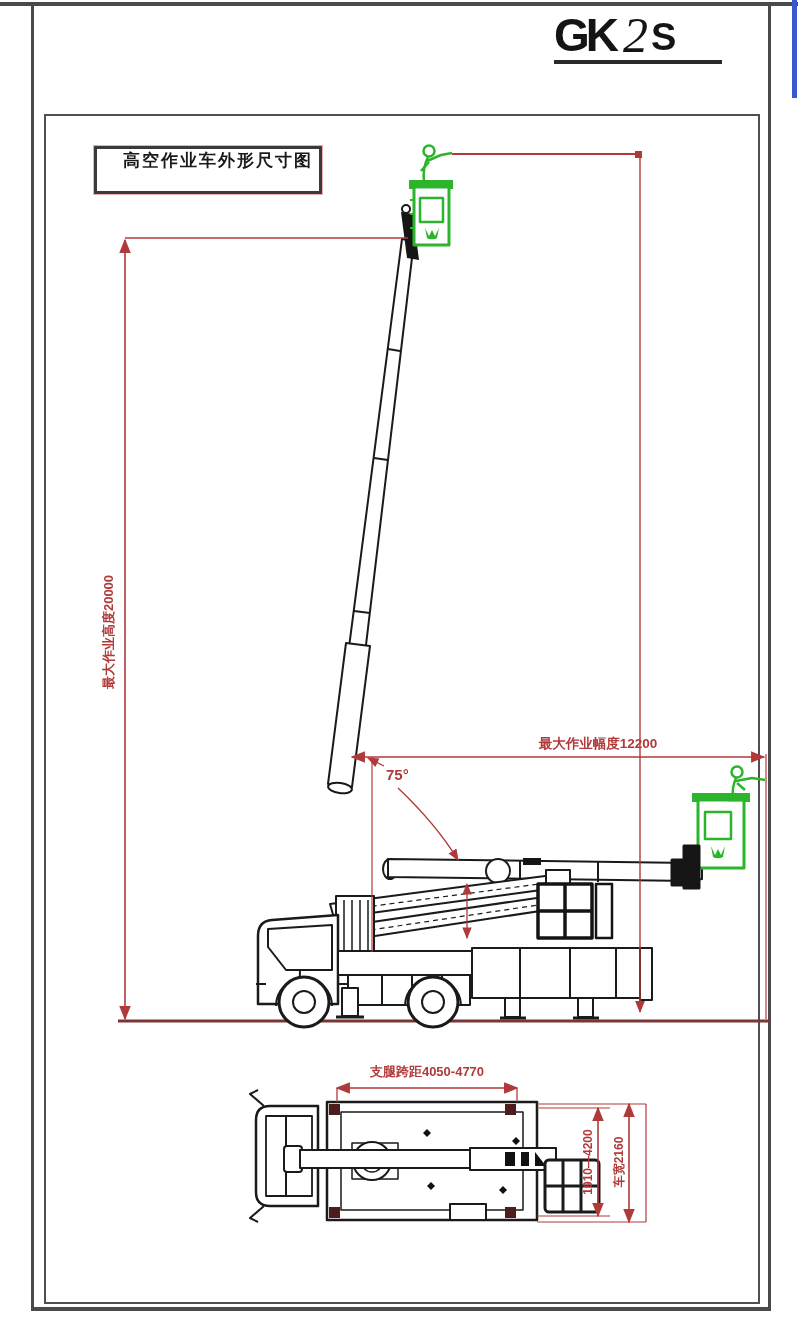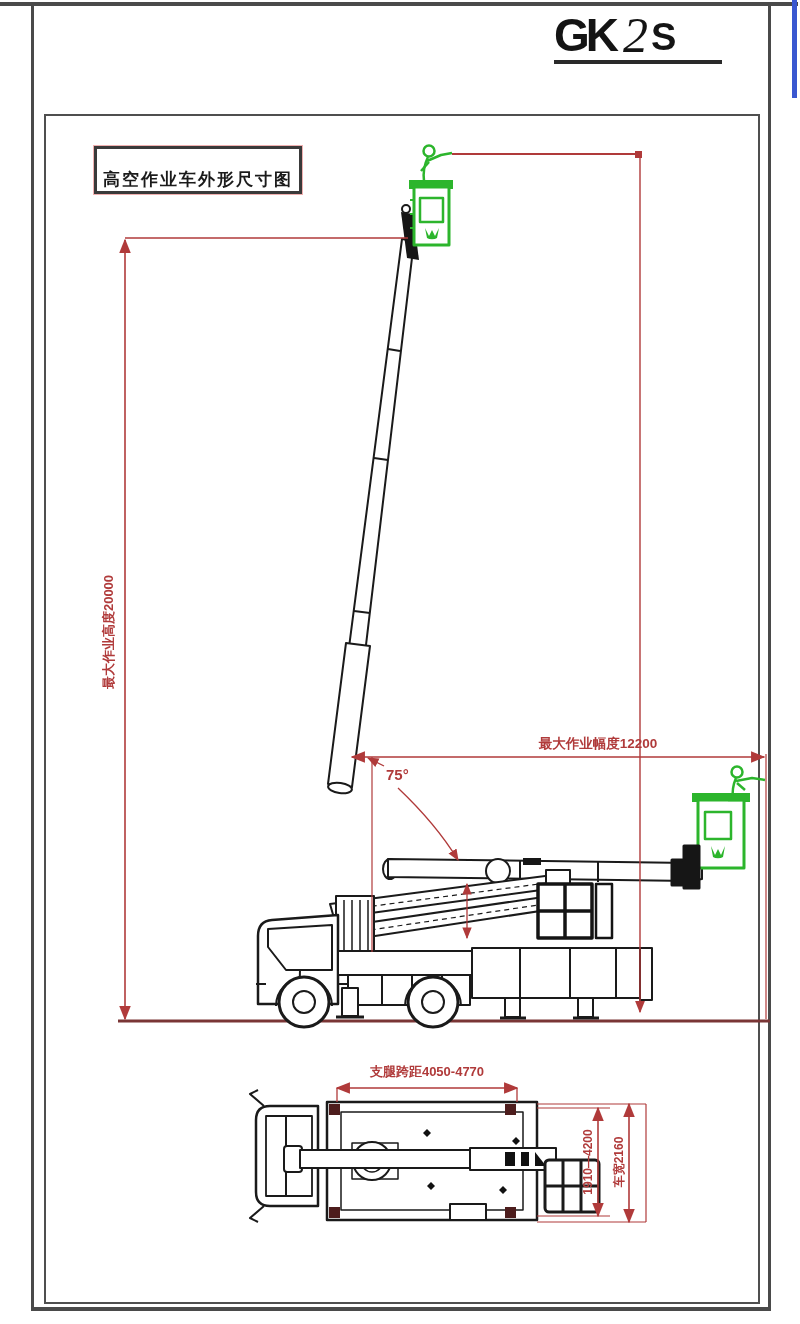--- a/index.html
+++ b/index.html
@@ -13,22 +13,22 @@
   .blue-edge{left:792px;top:0;width:5px;height:98px;background:#3a57d0;}
   .inner-frame{left:44px;top:114px;width:712px;height:1186px;border:2px solid #4f4f4f;}
   .title-block{left:554px;top:12px;width:190px;}
   .model-line{display:flex;align-items:flex-end;color:#141414;}
   .m-gk{font-weight:bold;font-size:46px;line-height:1;letter-spacing:-4px;}
   .m-16{font-family:"Liberation Serif",serif;font-style:italic;font-size:50px;line-height:.92;margin:0 3px 0 8px;}
   .m-s{font-weight:bold;font-size:38px;line-height:1.05;}
   .model-underline{width:168px;height:4px;background:#2a2a2a;margin-top:2px;}
   .subtitle{font-size:21px;font-weight:bold;color:#141414;letter-spacing:2px;margin:4px 0 0 38px;}
   .caption-box{left:94px;top:146px;width:202px;height:42px;border:3px solid #3a3a3a;
-               outline:1px solid #f0b0b0;display:flex;align-items:flex-end;justify-content:center;
-               background:#fff;}
+               outline:1px solid #f0b0b0;display:flex;align-items:flex-start;justify-content:center;
+               background:#fff;padding-left:20px;}
   .caption-box span{font-size:17px;font-weight:bold;color:#1a1a1a;letter-spacing:2px;white-space:nowrap;}
   svg{position:absolute;left:0;top:0;}
   svg text{font-family:"Liberation Sans",sans-serif;font-weight:bold;fill:#b03a3a;}
 </style>
 </head>
 <body>
 
 <div>
 
   <div class="abs border-top"></div>

